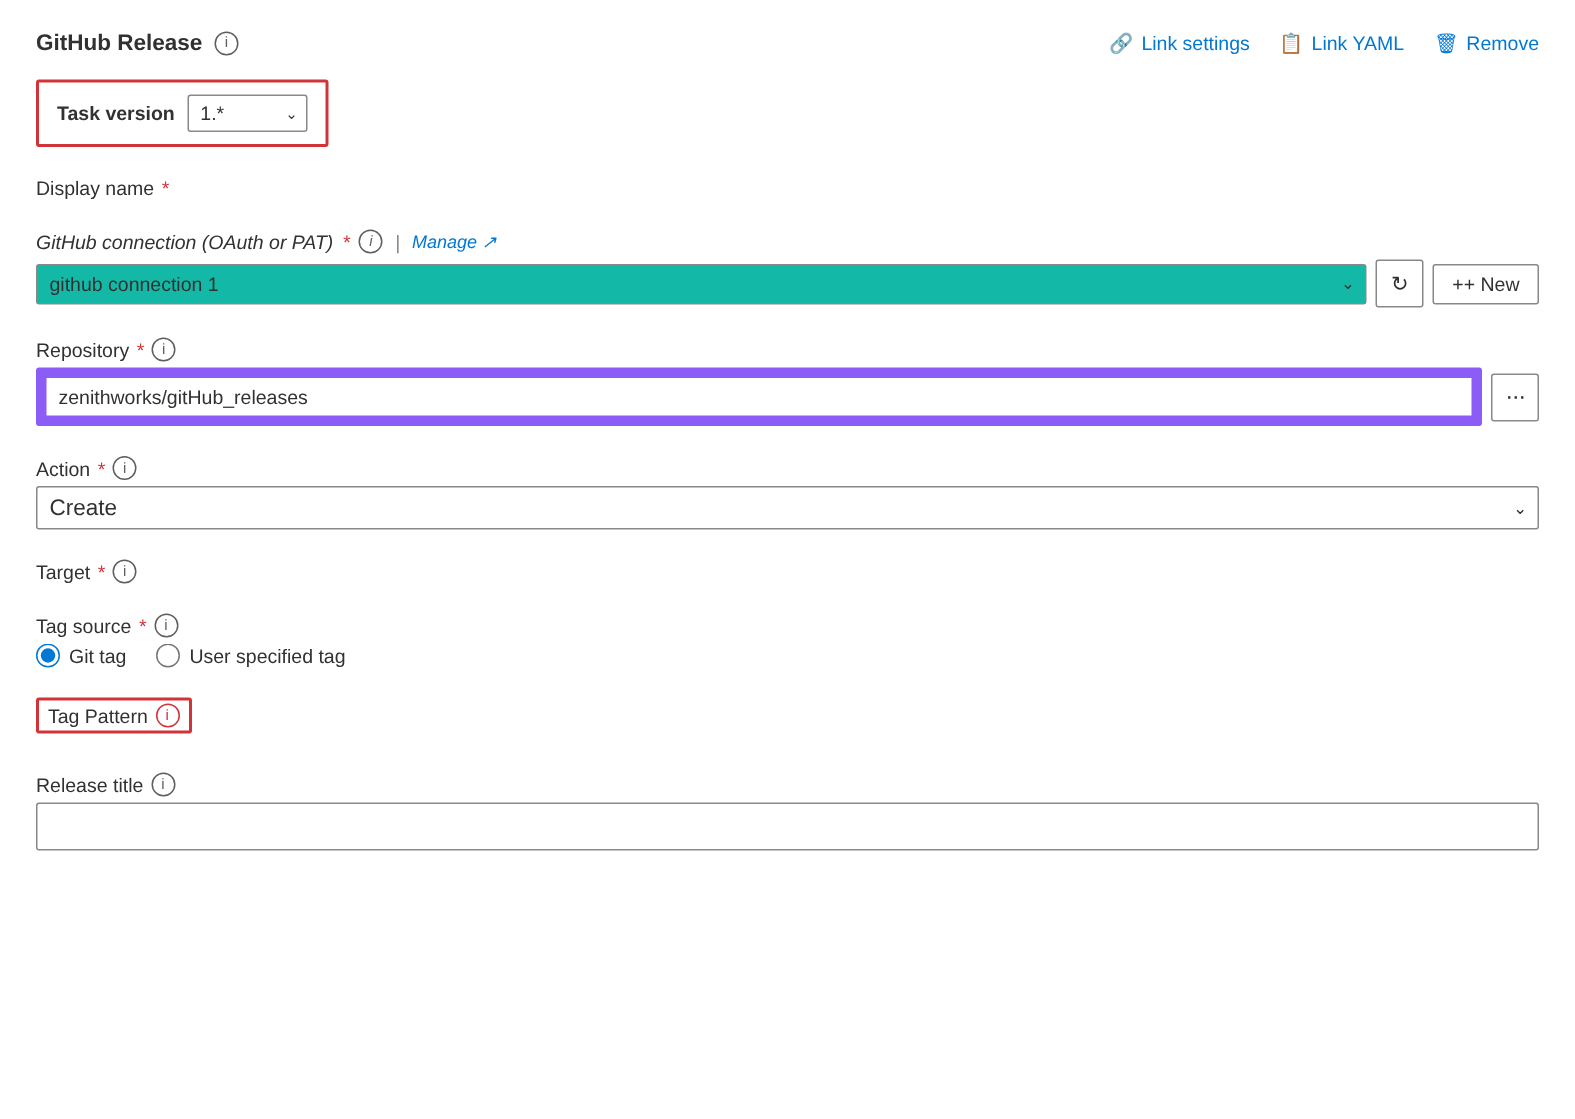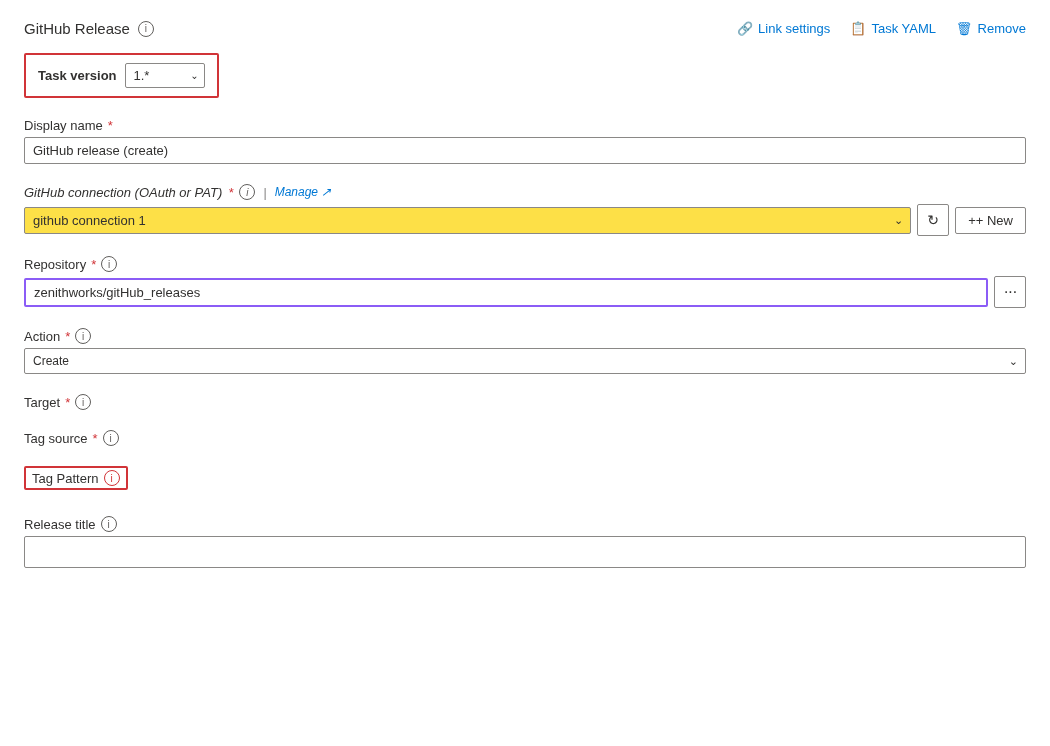--- a/index.html
+++ b/index.html
@@ -16,21 +16,21 @@
       justify-content: space-between;
       margin-bottom: 16px;
     }
     .page-title-area {
       display: flex;
       align-items: center;
       gap: 8px;
     }
     .page-title {
       font-size: 15px;
-      font-weight: 400;
+      font-weight: 700;
       color: #323130;
     }
     .info-icon {
       width: 16px;
       height: 16px;
       border-radius: 50%;
       border: 1.5px solid #605e5c;
       display: inline-flex;
       align-items: center;
       justify-content: center;
@@ -149,21 +149,21 @@
       position: relative;
     }
     .connection-select {
       width: 100%;
       border: 1px solid #8a8886;
       border-radius: 2px;
       padding: 5px 30px 5px 8px;
       font-size: 13px;
       color: #323130;
       appearance: none;
-      background: #fde047;
+      background: #14b8a6;
       cursor: pointer;
     }
     .chevron-down {
       position: absolute;
       right: 8px;
       top: 50%;
       transform: translateY(-50%);
       pointer-events: none;
       font-size: 11px;
       color: #323130;
@@ -196,21 +196,21 @@
     }
 
     
     .repo-input-row {
       display: flex;
       align-items: center;
       gap: 6px;
     }
     .repo-input {
       flex: 1;
-      border: 2px solid #8b5cf6;
+      border: 7px solid #8b5cf6;
       border-radius: 2px;
       padding: 5px 8px;
       font-size: 13px;
       color: #323130;
       outline: none;
     }
     .ellipsis-btn {
       width: 32px;
       height: 32px;
       border: 1px solid #8a8886;
@@ -227,21 +227,21 @@
 
     
     .action-select-wrapper {
       position: relative;
     }
     .action-select {
       width: 100%;
       border: 1px solid #8a8886;
       border-radius: 2px;
       padding: 5px 46px 5px 8px;
-      font-size: 12px;
+      font-size: 15px;
       color: #323130;
       appearance: none;
       background: #fff;
       cursor: pointer;
     }
 
     
     .radio-group {
       display: flex;
       align-items: center;
@@ -278,21 +278,21 @@
       <span>i</span>
     </span>
   </div>
   <div class="header-actions">
     <a class="header-action-link">
       <span>🔗</span>
       <span>Link settings</span>
     </a>
     <a class="header-action-link">
       <span>📋</span>
-      <span>Task YAML</span>
+      <span>Link YAML</span>
     </a>
     <a class="header-action-link">
       <span>🗑</span>
       <span>Remove</span>
     </a>
   </div>
 </div>
 
 
 <div class="task-version-box">
@@ -305,21 +305,20 @@
     <span class="select-chevron">⌄</span>
   </div>
 </div>
 
 
 <div class="form-group">
   <div class="form-label">
     <span>Display name</span>
     <span class="required-star">*</span>
   </div>
-  <input class="form-input" type="text" value="GitHub release (create)" style="">
 </div>
 
 
 <div class="form-group">
   <div class="connection-label-row">
     <span>GitHub connection (OAuth or PAT)</span>
     <span class="required-star">*</span>
     <span class="info-icon">
       <span>i</span>
     </span>
@@ -395,20 +394,30 @@
 
 
 <div class="form-group">
   <div class="form-label">
     <span>Tag source</span>
     <span class="required-star">*</span>
     <span class="info-icon">
       <span>i</span>
     </span>
   </div>
+  <div class="radio-group">
+    <label class="radio-item">
+      <input class="radio-input" type="radio" name="tag_source" value="git_tag" checked="" style="">
+      <span class="radio-label">Git tag</span>
+    </label>
+    <label class="radio-item">
+      <input class="radio-input" type="radio" name="tag_source" value="user_specified" style="">
+      <span class="radio-label">User specified tag</span>
+    </label>
+  </div>
 </div>
 
 
 <div class="form-group">
   <div style="display:inline-flex;align-items:center;gap:5px;border:2px solid #d13438;border-radius:2px;padding:2px 6px;margin-bottom:6px;text-align:right;">
     <span>Tag Pattern</span>
     <span class="info-icon" style="border-color:#d13438;color:#d13438;">
       <span>i</span>
     </span>
   </div>

